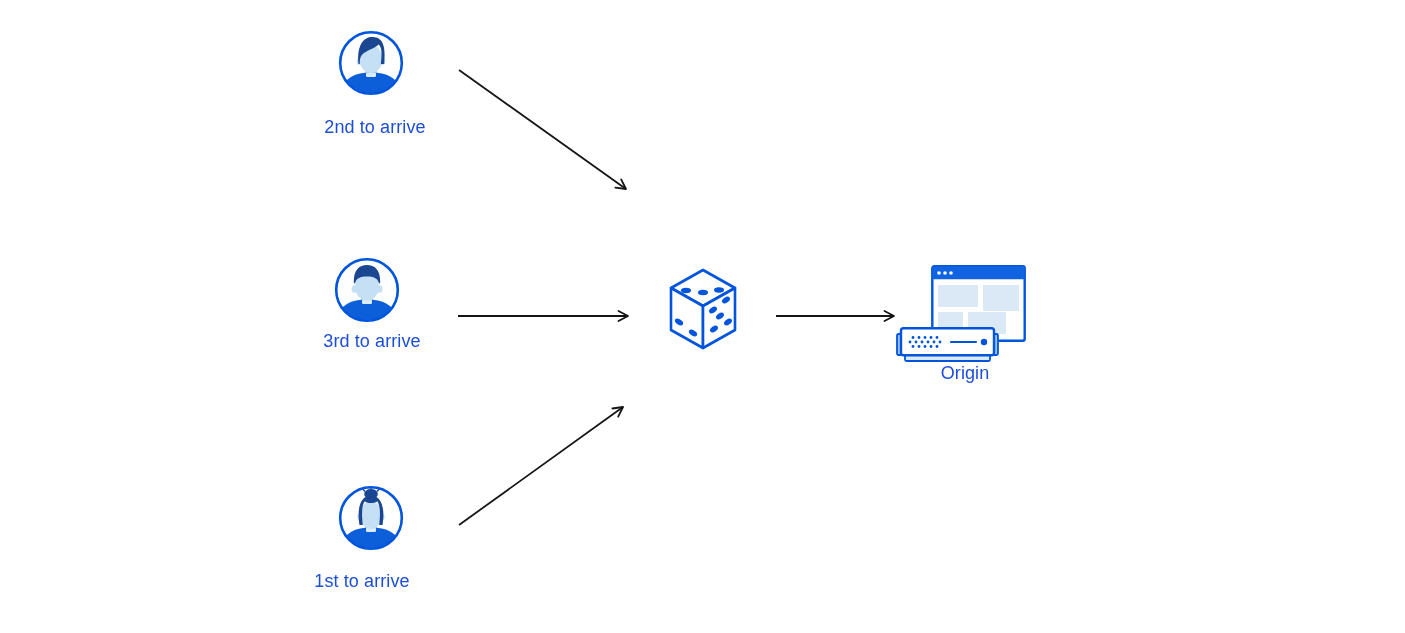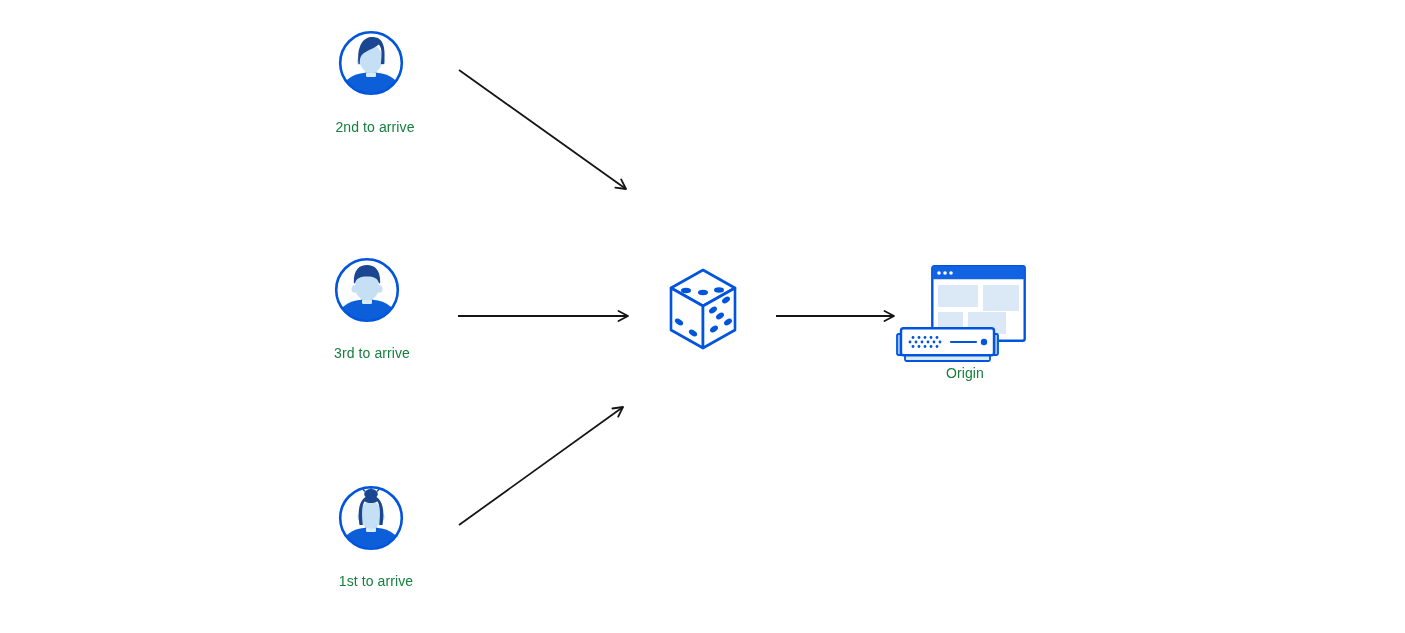--- a/index.html
+++ b/index.html
@@ -3,21 +3,21 @@
 <meta charset="utf-8">
 <style>
   html,body{margin:0;padding:0;background:#ffffff;}
   .canvas{
     position:relative;width:1405px;height:633px;background:#ffffff;
     font-family:"Liberation Sans","DejaVu Sans",sans-serif;overflow:hidden;
   }
   .abs{position:absolute;}
   .node-label{
     position:absolute;width:160px;text-align:center;
-    font-size:14px;line-height:22px;color:#15803d;letter-spacing:.1px;
+    font-size:18px;line-height:22px;color:#1d4ed8;letter-spacing:.1px;
   }
   svg{display:block;}
 </style>
 </head>
 <body>
 
 <div class="canvas">
 
   <svg class="abs" style="left:0;top:0" width="1405" height="633" viewBox="0 0 1405 633">
     <defs>
@@ -74,21 +74,21 @@
           <ellipse cx="45.5" cy="32" rx="3" ry="3.8" fill="#c5e0f5"></ellipse>
           <ellipse cx="33" cy="30" rx="12" ry="13.5" fill="#c5e0f5"></ellipse>
           <path d="M19.8,25.5 C19.5,12.5 25.5,8 33,8 C40.5,8 46.5,12.5 46.2,25.5
                    C46,26.8 45.2,27 44.8,25.8 C43.2,21.3 40,19.6 33,19.6
                    C26,19.6 22.8,21.3 21.2,25.8 C20.8,27 20,26.8 19.8,25.5 Z" fill="#1b4691"></path>
         </g>
         <circle cx="33" cy="33" r="30.8" fill="none" stroke="#0055dc" stroke-width="2.6"></circle>
       </svg>
     </span>
   </div>
-  <div class="node-label" style="left:292px;top:342px">3rd to arrive</div>
+  <div class="node-label" style="left:292px;top:330px">3rd to arrive</div>
 
   <div class="abs" style="left:338px;top:485px">
     <span>
       <svg width="66" height="66" viewBox="0 0 66 66">
         <defs>
             <clipPath id="av3">
               <circle cx="33" cy="33" r="30"></circle>
             </clipPath>
           </defs>
         <circle cx="33" cy="33" r="30" fill="#ffffff"></circle>
@@ -102,21 +102,21 @@
           <ellipse cx="44" cy="32" rx="2.7" ry="3.4" fill="#c5e0f5"></ellipse>
           <ellipse cx="33" cy="30" rx="11" ry="13.8" fill="#c5e0f5"></ellipse>
           <path d="M21.5,40 C18,18 25.5,10.5 33,10.5 C40.5,10.5 48,18 44.5,40 L41.2,40
                    C42.6,27 42,19.8 39.2,16.2 C37.8,18.6 28.2,18.6 26.8,16.2
                    C24,19.8 23.4,27 24.8,40 Z" fill="#1b4691"></path>
         </g>
         <circle cx="33" cy="33" r="30.8" fill="none" stroke="#0055dc" stroke-width="2.6"></circle>
       </svg>
     </span>
   </div>
-  <div class="node-label" style="left:296px;top:570px">1st to arrive</div>
+  <div class="node-label" style="left:282px;top:570px">1st to arrive</div>
 
   <div class="abs" style="left:668px;top:267px">
     <svg width="70" height="84" viewBox="0 0 70 84">
       <g stroke="#0055dc" stroke-width="2.6" stroke-linejoin="round" fill="#ffffff">
         <path d="M35,3 L67,21 L35,39 L3,21 Z"></path>
         <path d="M3,21 L35,39 L35,81 L3,63 Z"></path>
         <path d="M67,21 L35,39 L35,81 L67,63 Z"></path>
       </g>
       <g fill="#0055dc">
 

